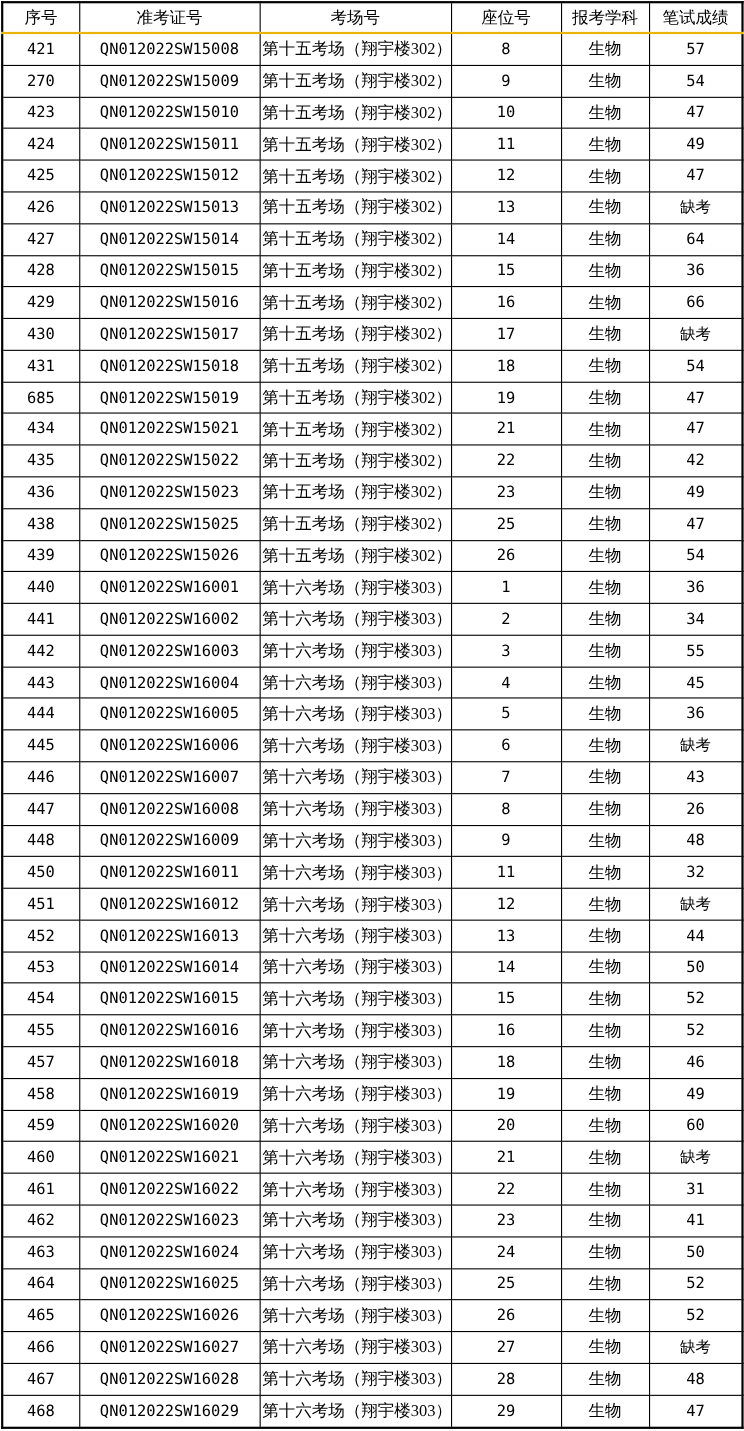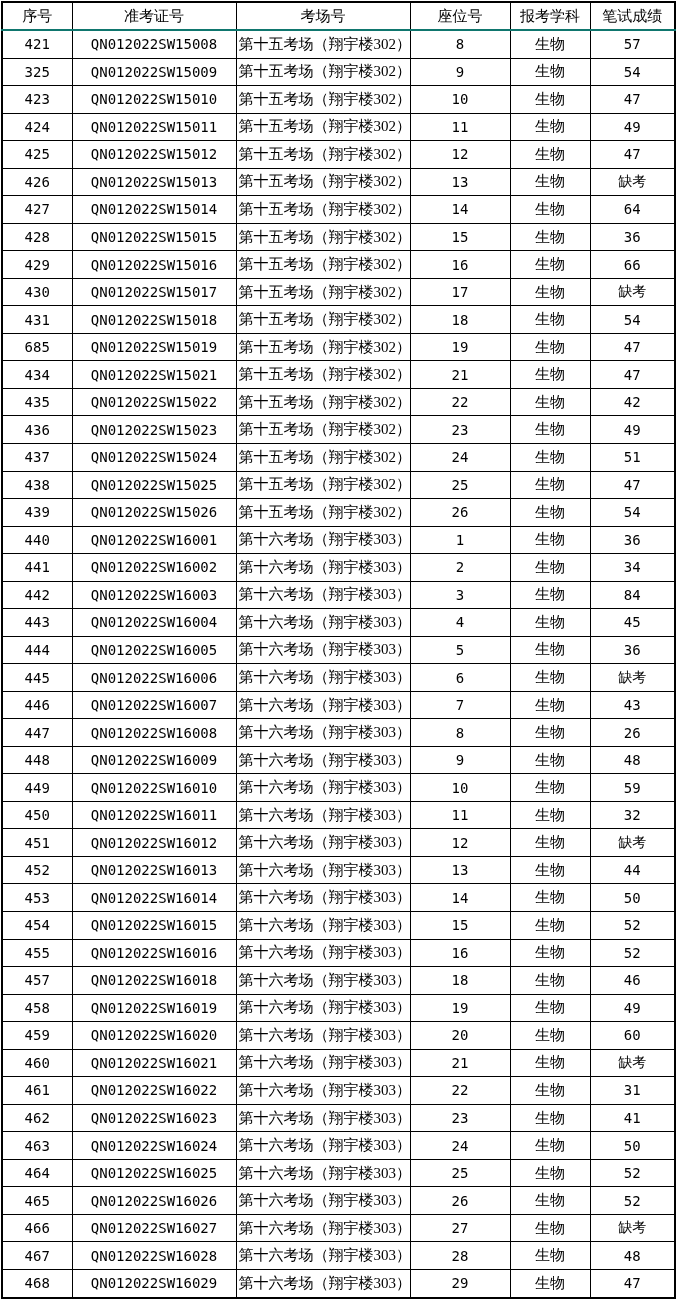--- a/index.html
+++ b/index.html
@@ -27,21 +27,21 @@
     text-align: center;
     vertical-align: middle;
     font-size: 15px;
     font-weight: normal;
     padding: 0;
     overflow: hidden;
     white-space: nowrap;
     height: 26px;
   }
   .score-table thead th {
-    border-bottom: 2px solid #0f766e;
+    border-bottom: 2px solid #eab308;
   }
   .score-table td.col-seq,
   .score-table td.col-seat,
   .score-table td.col-score,
   .score-table td.col-id {
     font-family: "DejaVu Sans Mono", "Liberation Mono", monospace;
     font-size: 14px;
   }
   .score-table td.col-room {
     text-align: right;
@@ -79,21 +79,21 @@
   <tbody>
       <tr>
         <td class="col-seq">421</td>
         <td class="col-id">QN012022SW15008</td>
         <td class="col-room">第十五考场（翔宇楼302）</td>
         <td class="col-seat">8</td>
         <td class="col-subject">生物</td>
         <td class="col-score">57</td>
       </tr>
       <tr>
-        <td class="col-seq">325</td>
+        <td class="col-seq">270</td>
         <td class="col-id">QN012022SW15009</td>
         <td class="col-room">第十五考场（翔宇楼302）</td>
         <td class="col-seat">9</td>
         <td class="col-subject">生物</td>
         <td class="col-score">54</td>
       </tr>
       <tr>
         <td class="col-seq">423</td>
         <td class="col-id">QN012022SW15010</td>
         <td class="col-room">第十五考场（翔宇楼302）</td>
@@ -191,28 +191,20 @@
       </tr>
       <tr>
         <td class="col-seq">436</td>
         <td class="col-id">QN012022SW15023</td>
         <td class="col-room">第十五考场（翔宇楼302）</td>
         <td class="col-seat">23</td>
         <td class="col-subject">生物</td>
         <td class="col-score">49</td>
       </tr>
       <tr>
-        <td class="col-seq">437</td>
-        <td class="col-id">QN012022SW15024</td>
-        <td class="col-room">第十五考场（翔宇楼302）</td>
-        <td class="col-seat">24</td>
-        <td class="col-subject">生物</td>
-        <td class="col-score">51</td>
-      </tr>
-      <tr>
         <td class="col-seq">438</td>
         <td class="col-id">QN012022SW15025</td>
         <td class="col-room">第十五考场（翔宇楼302）</td>
         <td class="col-seat">25</td>
         <td class="col-subject">生物</td>
         <td class="col-score">47</td>
       </tr>
       <tr>
         <td class="col-seq">439</td>
         <td class="col-id">QN012022SW15026</td>
@@ -236,21 +228,21 @@
         <td class="col-seat">2</td>
         <td class="col-subject">生物</td>
         <td class="col-score">34</td>
       </tr>
       <tr>
         <td class="col-seq">442</td>
         <td class="col-id">QN012022SW16003</td>
         <td class="col-room">第十六考场（翔宇楼303）</td>
         <td class="col-seat">3</td>
         <td class="col-subject">生物</td>
-        <td class="col-score">84</td>
+        <td class="col-score">55</td>
       </tr>
       <tr>
         <td class="col-seq">443</td>
         <td class="col-id">QN012022SW16004</td>
         <td class="col-room">第十六考场（翔宇楼303）</td>
         <td class="col-seat">4</td>
         <td class="col-subject">生物</td>
         <td class="col-score">45</td>
       </tr>
       <tr>
@@ -285,28 +277,20 @@
         <td class="col-subject">生物</td>
         <td class="col-score">26</td>
       </tr>
       <tr>
         <td class="col-seq">448</td>
         <td class="col-id">QN012022SW16009</td>
         <td class="col-room">第十六考场（翔宇楼303）</td>
         <td class="col-seat">9</td>
         <td class="col-subject">生物</td>
         <td class="col-score">48</td>
-      </tr>
-      <tr>
-        <td class="col-seq">449</td>
-        <td class="col-id">QN012022SW16010</td>
-        <td class="col-room">第十六考场（翔宇楼303）</td>
-        <td class="col-seat">10</td>
-        <td class="col-subject">生物</td>
-        <td class="col-score">59</td>
       </tr>
       <tr>
         <td class="col-seq">450</td>
         <td class="col-id">QN012022SW16011</td>
         <td class="col-room">第十六考场（翔宇楼303）</td>
         <td class="col-seat">11</td>
         <td class="col-subject">生物</td>
         <td class="col-score">32</td>
       </tr>
       <tr>

